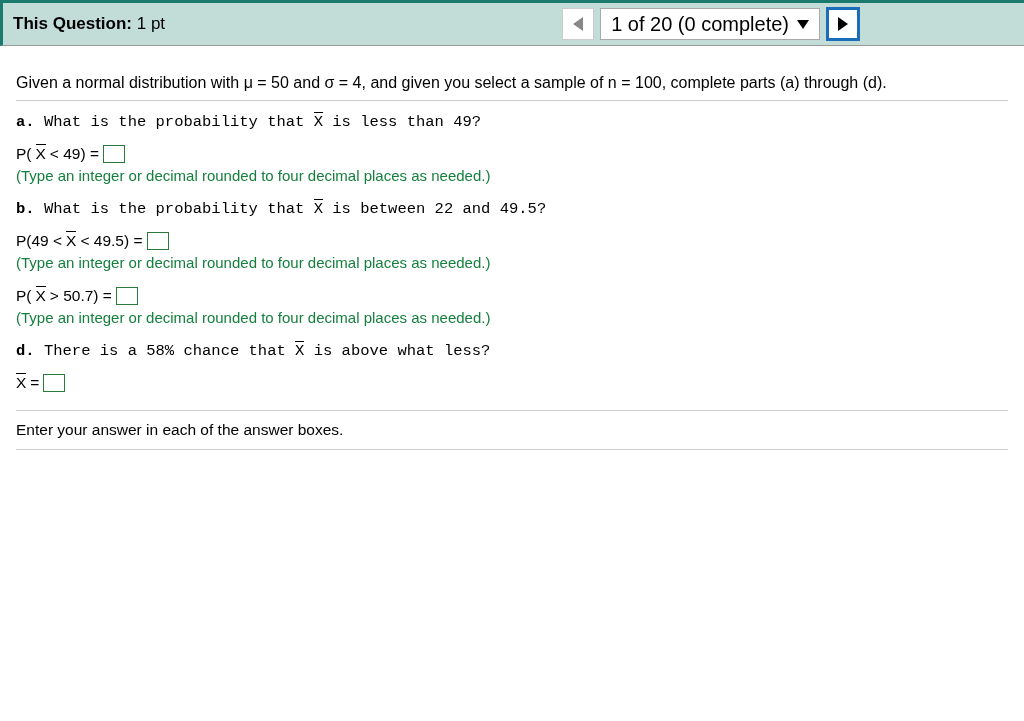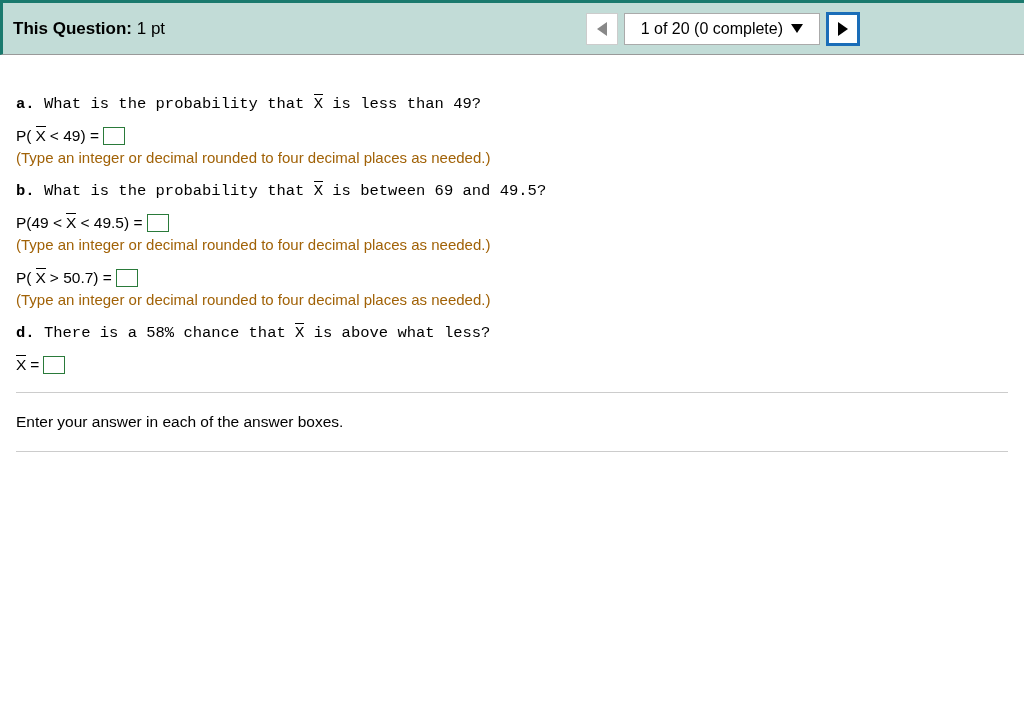--- a/index.html
+++ b/index.html
@@ -9,21 +9,21 @@
     font-size: 15px;
     color: #000;
     background: #fff;
   }
   .topbar {
     border-top: 3px solid #1a7a6e;
     background: #c2dcd7;
     border-bottom: 1px solid #999;
     display: flex;
     align-items: center;
-    height: 55px;
+    height: 46px;
     padding: 0 4px;
     border-left: 3px solid #1a7a6e;
   }
   .topbar-left {
     flex: 0 0 auto;
     font-size: 17px;
     padding-left: 6px;
   }
   .topbar-mid { flex: 1; }
   .nav-group {
@@ -54,24 +54,24 @@
     border-bottom: 7px solid transparent;
   }
   .nav-arrow.left { border-right: 10px solid #888; }
   .nav-arrow.right { border-left: 10px solid #000; }
   .progress-dd {
     height: 32px;
     border: 1px solid #aaa;
     background: #fff;
     display: flex;
     align-items: center;
-    padding: 0 16px;
+    padding: 0 10px;
     gap: 8px;
     cursor: pointer;
-    font-size: 16px;
+    font-size: 20px;
   }
   .dd-caret {
     width: 0; height: 0;
     border-left: 6px solid transparent;
     border-right: 6px solid transparent;
     border-top: 9px solid #000;
   }
   .content {
     padding: 28px 16px 10px 16px;
   }
@@ -108,28 +108,28 @@
     flex-wrap: wrap;
   }
   .answer-box {
     display: inline-block;
     width: 22px;
     height: 18px;
     border: 1.5px solid #2a7a3a;
     vertical-align: middle;
   }
   .hint {
-    color: #a16207;
+    color: #15803d;
     font-size: 15px;
     margin-top: 4px;
   }
   .footer-note {
     border-top: 1px solid #ccc;
     border-bottom: 1px solid #ccc;
-    padding: 20px 0;
+    padding: 10px 0;
     margin-top: 14px;
     font-size: 15.5px;
   }
   b { font-weight: bold; }
 </style>
 </head>
 <body>
 
 <div class="topbar">
   <div class="topbar-left">
@@ -146,39 +146,40 @@
       <span class="dd-caret"></span>
     </div>
     <div class="nav-btn next">
       <div class="nav-arrow right"></div>
     </div>
   </div>
 </div>
 
 <div class="content">
 
+  <div class="intro">Given a normal distribution with μ = 50 and σ = 4, and given you select a sample of n = 100, complete parts (a) through (d).</div>
 
   <div class="part">
     <div class="part-q">
       <b>a.</b>
       <span>What is the probability that </span><span class="xbar">X</span><span> is less than 49?</span>
     </div>
     <div class="eqline">
       <span>P(</span>
         <span class="xbar">X</span>
         <span> &lt; 49) = </span>
       <span class="answer-box"></span>
     </div>
     <div class="hint">(Type an integer or decimal rounded to four decimal places as needed.)</div>
   </div>
 
   <div class="part">
     <div class="part-q">
       <b>b.</b>
-      <span>What is the probability that </span><span class="xbar">X</span><span> is between 69 and 49.5?</span>
+      <span>What is the probability that </span><span class="xbar">X</span><span> is between 22 and 49.5?</span>
     </div>
     <div class="eqline">
       <span>P(49 &lt; </span>
         <span class="xbar">X</span>
         <span> &lt; 49.5) = </span>
       <span class="answer-box"></span>
     </div>
     <div class="hint">(Type an integer or decimal rounded to four decimal places as needed.)</div>
   </div>
 

